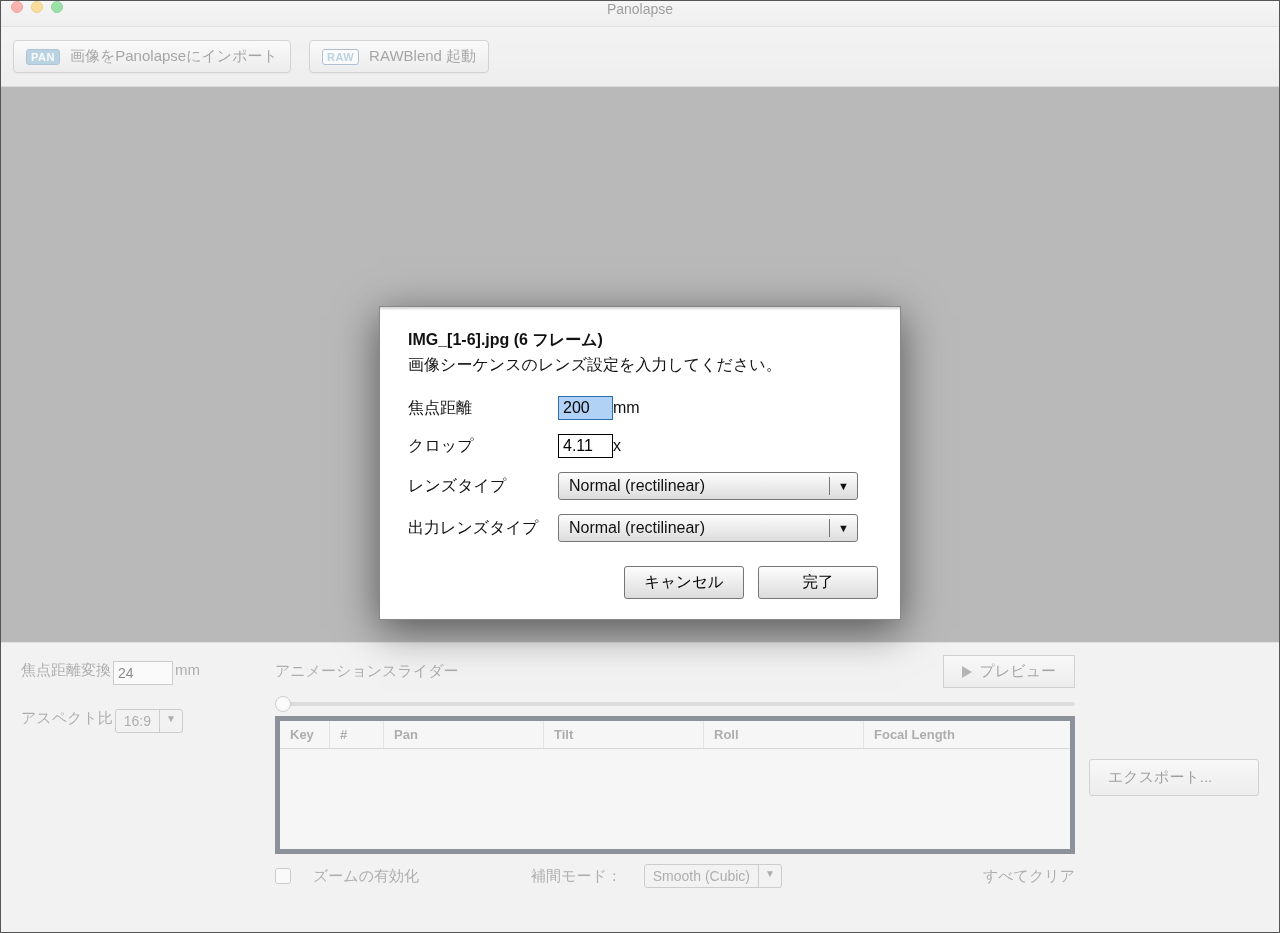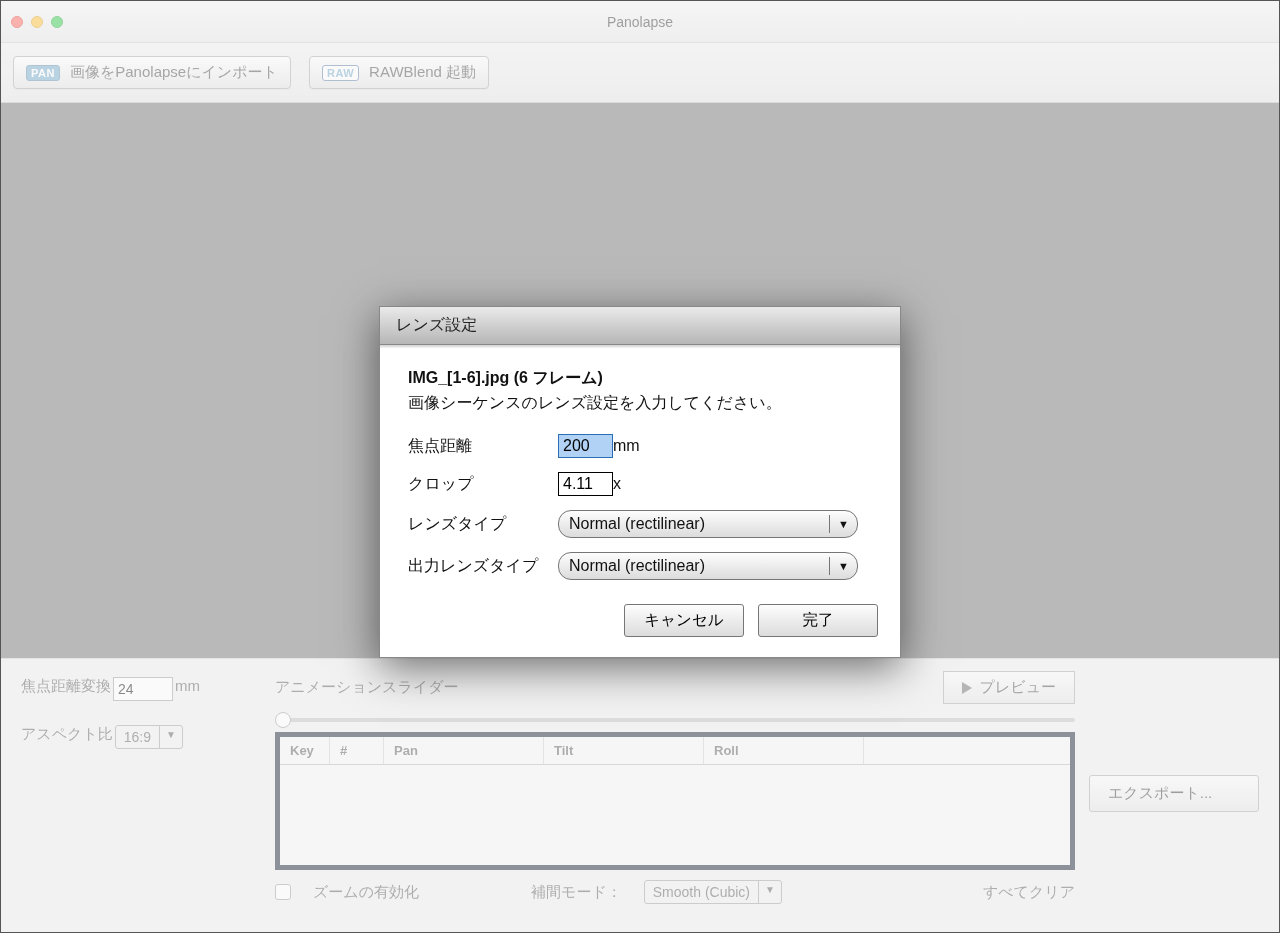--- a/index.html
+++ b/index.html
@@ -9,25 +9,25 @@
   width: 1280px;
   height: 933px;
   font-family: -apple-system, "Helvetica Neue", Arial, sans-serif;
   font-size: 13px;
   background: #fff;
   overflow: hidden;
   position: relative;
   border: 1px solid #555;
 }
 .titlebar {
-  height: 42px;
+  height: 26px;
   background: linear-gradient(#f5f5f5,#e5e5e5);
   border-bottom: 1px solid #c9c9c9;
   display: flex;
-  align-items: center;
+  align-items: flex-start;
   position: relative;
 }
 .traffic { display:flex; gap:8px; margin-left:10px; }
 .dot { width:12px; height:12px; border-radius:50%; }
 .dot.red { background:#ff5f57; border:1px solid #e33e32; }
 .dot.yellow { background:#febc2e; border:1px solid #e1a116; }
 .dot.green { background:#28c840; border:1px solid #17a92d; }
 .titlebar-title {
   position:absolute; left:0; right:0; text-align:center;
   font-size:14px; color:#333;
@@ -114,21 +114,21 @@
 .m-grid label { font-size:16px; }
 .inline-input { display:flex; align-items:center; }
 .inline-input input {
   width:55px; padding:2px 4px; border:1px solid #2a6fb5;
   font-size:16px; color:#000;
 }
 .sel-focal{ background:#b1d2f4; }
 .inline-input .unit { font-size:16px; }
 .m-select {
   width:300px; display:flex; justify-content:space-between; align-items:center;
-  border:1px solid #767676; border-radius:13px;
+  border:1px solid #767676; border-radius:3px;
   background:linear-gradient(#fdfdfd,#dcdcdc);
   padding:4px 0 4px 10px; font-size:16px;
 }
 .m-select .dd { border-left:1px solid #767676; padding:3px 8px; font-size:11px; }
 .modal-actions {
   display:flex; justify-content:flex-end; gap:14px;
   padding:4px 22px 20px 0;
 }
 .m-btn {
   border:1px solid #767676; border-radius:3px;
@@ -191,20 +191,21 @@
           <div class="slider-thumb"></div>
         </div>
     </div>
     <div class="key-table">
       <div class="hdr">
         <div class="kc-key">Key</div>
         <div class="kc-num">#</div>
         <div class="kc-pan">Pan</div>
         <div class="kc-tilt">Tilt</div>
         <div class="kc-roll">Roll</div>
+        <div class="kc-foc">Focal Length</div>
       </div>
       <div class="body"></div>
     </div>
     <div class="bottom-row">
       <div class="chk"></div>
       <span>ズームの有効化</span>
       <span style="margin-left:90px">補間モード：</span>
       <div class="select-wrap">
         <span>Smooth (Cubic)</span>
         <span class="arrow">▼</span>
@@ -214,21 +215,20 @@
   </div>
 
   <div style="width:170px; padding-top:104px;">
     <div class="export-btn">エクスポート...</div>
   </div>
 </div>
 
 <div class="blur-overlay"></div>
 
 <div class="modal">
-  <div class="modal-title">レンズ設定</div>
   <div class="modal-sep"></div>
   <div class="modal-body">
     <div class="m-line1">IMG_[1-6].jpg (6 フレーム)</div>
     <div class="m-line2">画像シーケンスのレンズ設定を入力してください。</div>
 
     <div class="m-grid">
       <label>焦点距離</label>
       <div class="inline-input">
         <input class="sel-focal" type="text" value="200" style="">
         <span class="unit">mm</span>

